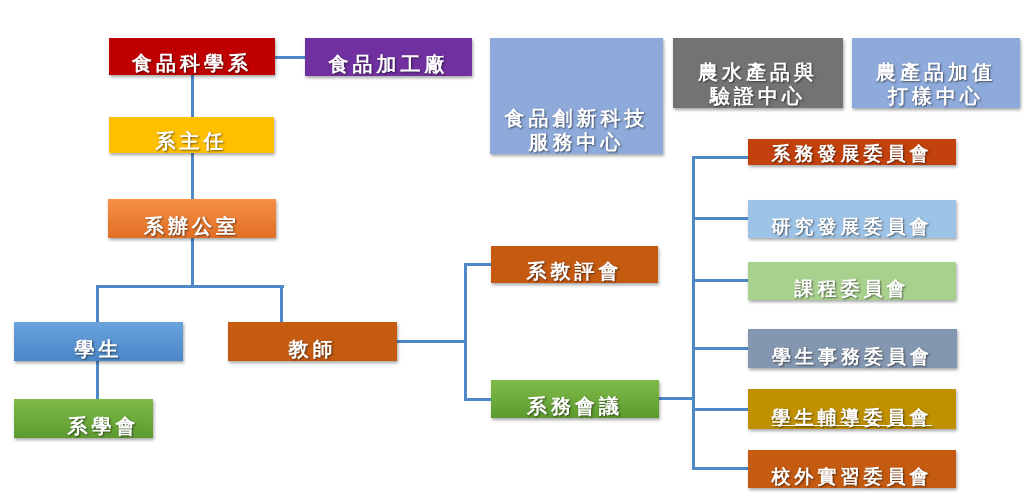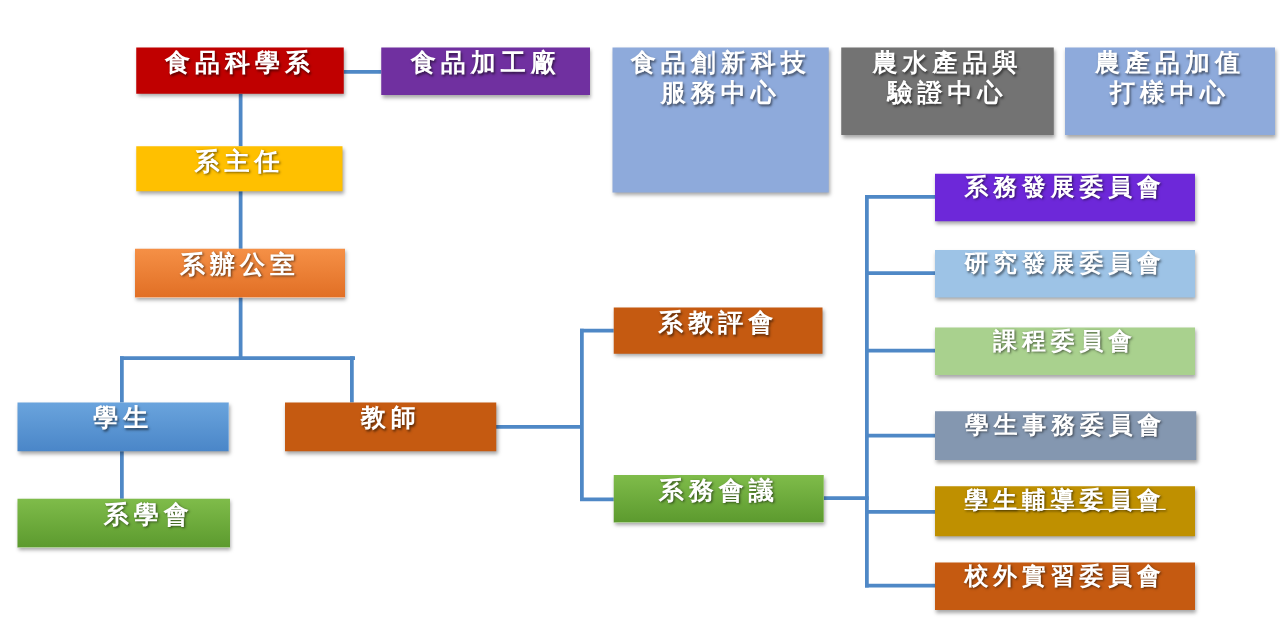--- a/index.html
+++ b/index.html
@@ -6,21 +6,21 @@
   body {
     width: 1024px; height: 495px; background: #ffffff;
     position: relative; overflow: hidden;
     font-family: "DejaVu Serif", "Liberation Serif", serif;
   }
   .line { position: absolute; background: #4f88c6; }
   .h { height: 3px; }
   .v { width: 3px; }
   .node {
     position: absolute;
-    display: flex; flex-direction: column; align-items: center; justify-content: flex-start;
+    display: flex; flex-direction: column; align-items: center; justify-content: flex-end;
     color: #ffffff; font-weight: bold;
     text-shadow: 1px 1px 2px rgba(0,0,0,0.55);
     box-shadow: 1px 2px 3px rgba(0,0,0,0.35);
     letter-spacing: 4px; text-align: center; line-height: 1.2;
     box-sizing: border-box;
   }
   .fs20 { font-size: 20px; }
   .fs19 { font-size: 19px; }
   .sub { font-size: 14px; letter-spacing: 1px; line-height: 1.35; margin-top: 2px; }
   .grad-blue { background: linear-gradient(#6aa4dd, #4a86c8); }
@@ -75,32 +75,32 @@
 </div>
 <div class="node fs20 grad-orange" style="left:108px; top:199px; width:168px; height:39px;">
   <span>系辦公室</span>
 </div>
 <div class="node fs20 grad-blue" style="left:14px; top:322px; width:169px; height:39px;">
   <span>學生</span>
 </div>
 <div class="node fs20" style="left:200px; top:322px; width:169px; height:39px; background:#c55a11;margin-left:28px;">
   <span>教師</span>
 </div>
-<div class="node fs20 grad-green" style="left:14px; top:399px; width:170px; height:39px;padding-left:40px;">
+<div class="node fs20 grad-green" style="left:14px; top:399px; width:139px; height:39px;padding-left:40px;">
   <span>系學會</span>
 </div>
 
 <div class="node fs20" style="left:491px; top:246px; width:167px; height:37px; background:#c55a11;">
   <span>系教評會</span>
 </div>
 <div class="node fs20 grad-green" style="left:491px; top:380px; width:168px; height:38px;">
   <span>系務會議</span>
 </div>
 
-<div class="node fs19" style="left:748px; top:139px; width:208px; height:38px; background:#6d28d9;">
+<div class="node fs19" style="left:748px; top:139px; width:208px; height:26px; background:#c2410c;">
   <span>系務發展委員會</span>
 </div>
 <div class="node fs19" style="left:748px; top:200px; width:208px; height:38px; background:#9dc3e6;">
   <span>研究發展委員會</span>
 </div>
 <div class="node fs19" style="left:748px; top:262px; width:208px; height:38px; background:#a9d18e;">
   <span>課程委員會</span>
 </div>
 <div class="node fs19" style="left:748px; top:329px; width:209px; height:39px; background:#8497b0;">
   <span>學生事務委員會</span>

